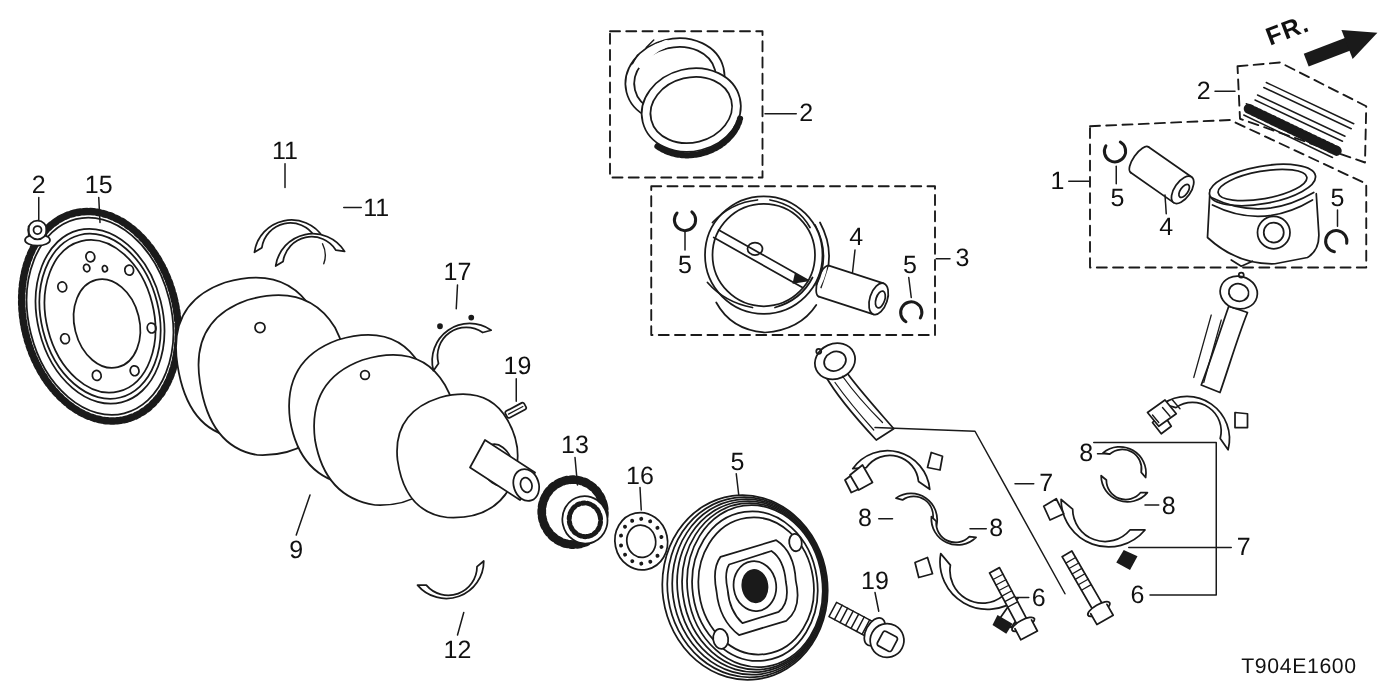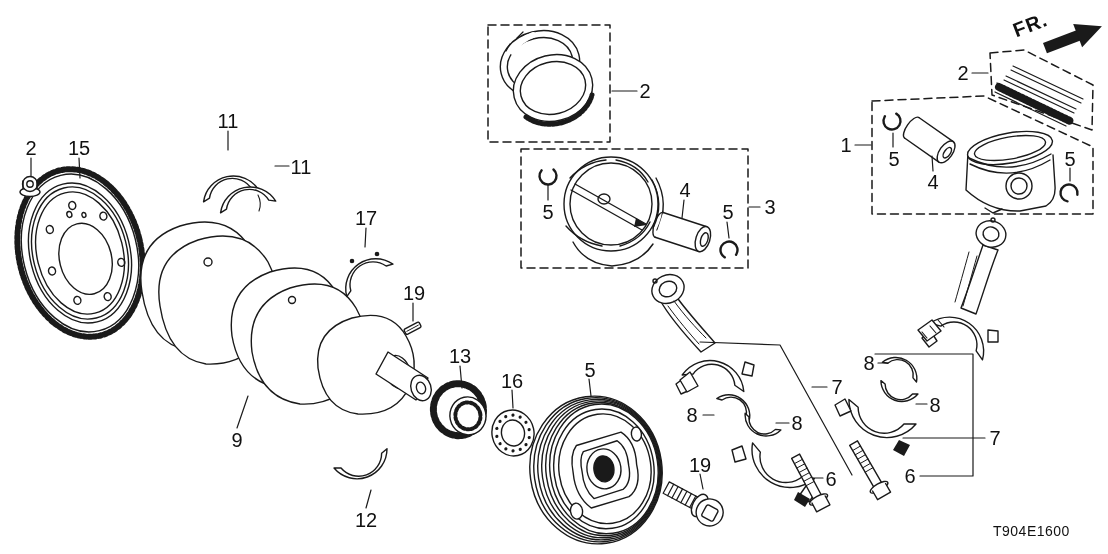--- a/index.html
+++ b/index.html
@@ -3,21 +3,21 @@
 <meta charset="utf-8">
 <style>
   html,body{margin:0;padding:0;background:#fff;}
   #stage{position:relative;width:1108px;height:554px;background:#ffffff;overflow:hidden;
          font-family:"Liberation Sans",sans-serif;}
   #art{position:absolute;left:0;top:0;}
   .plabel{position:absolute;transform:translateX(-50%);font-size:20px;line-height:20px;
           color:#111;font-family:"Liberation Sans",sans-serif;white-space:nowrap;}
   #fr-label{position:absolute;left:1014px;top:20px;font-size:20px;font-weight:bold;color:#111;
             transform:rotate(-21deg);transform-origin:left center;letter-spacing:1px;}
-  #diagram-code{position:absolute;left:993px;top:523px;font-size:14px;color:#111;letter-spacing:0.5px;}
+  #diagram-code{position:absolute;left:993px;top:523px;font-size:17px;color:#111;letter-spacing:0.5px;}
   svg *{vector-effect:non-scaling-stroke;}
 </style>
 </head>
 <body>
 
 <div id="stage">
 
 <svg id="art" width="1108" height="554" viewBox="0 0 1108 554" fill="none" stroke="#1a1a1a" stroke-width="1.4" stroke-linecap="round" stroke-linejoin="round">
 
   <defs>

